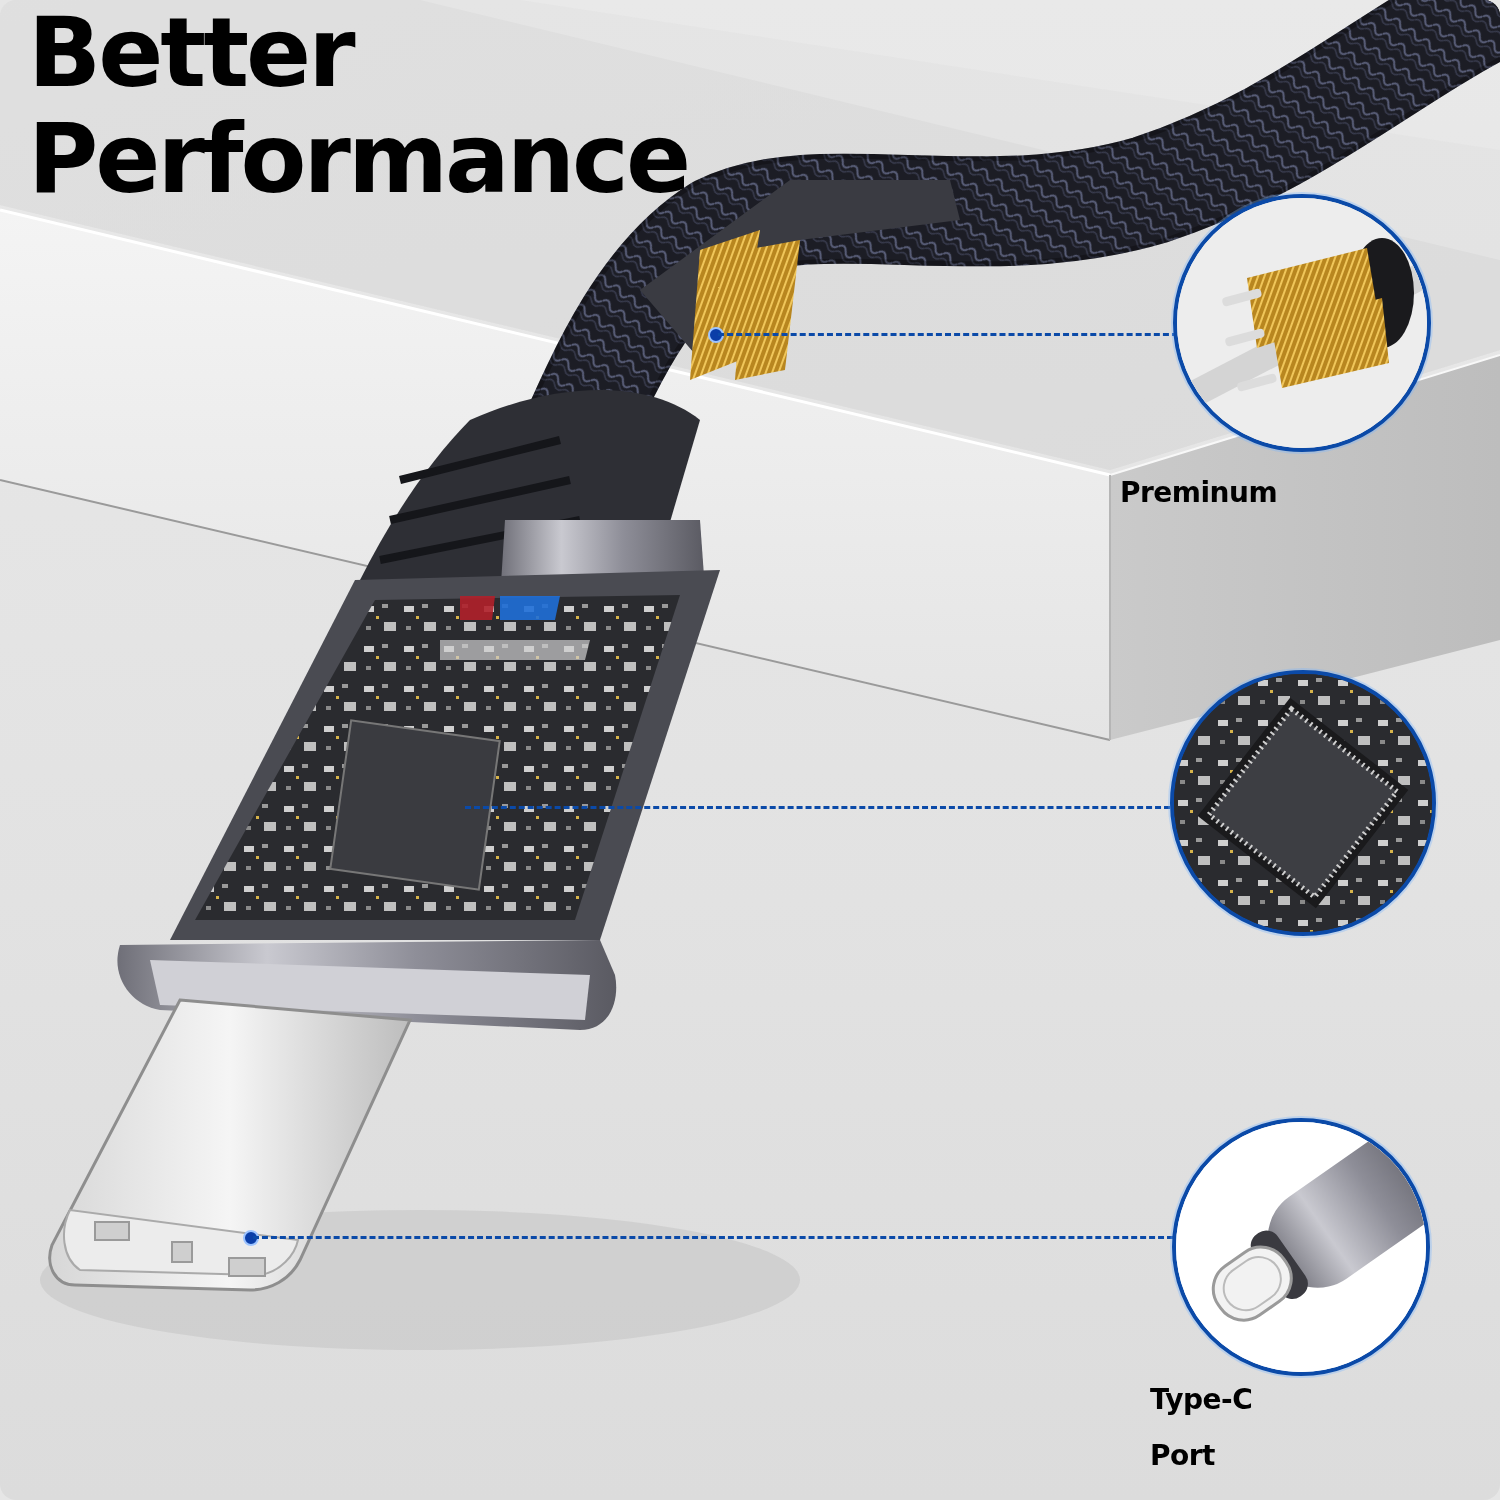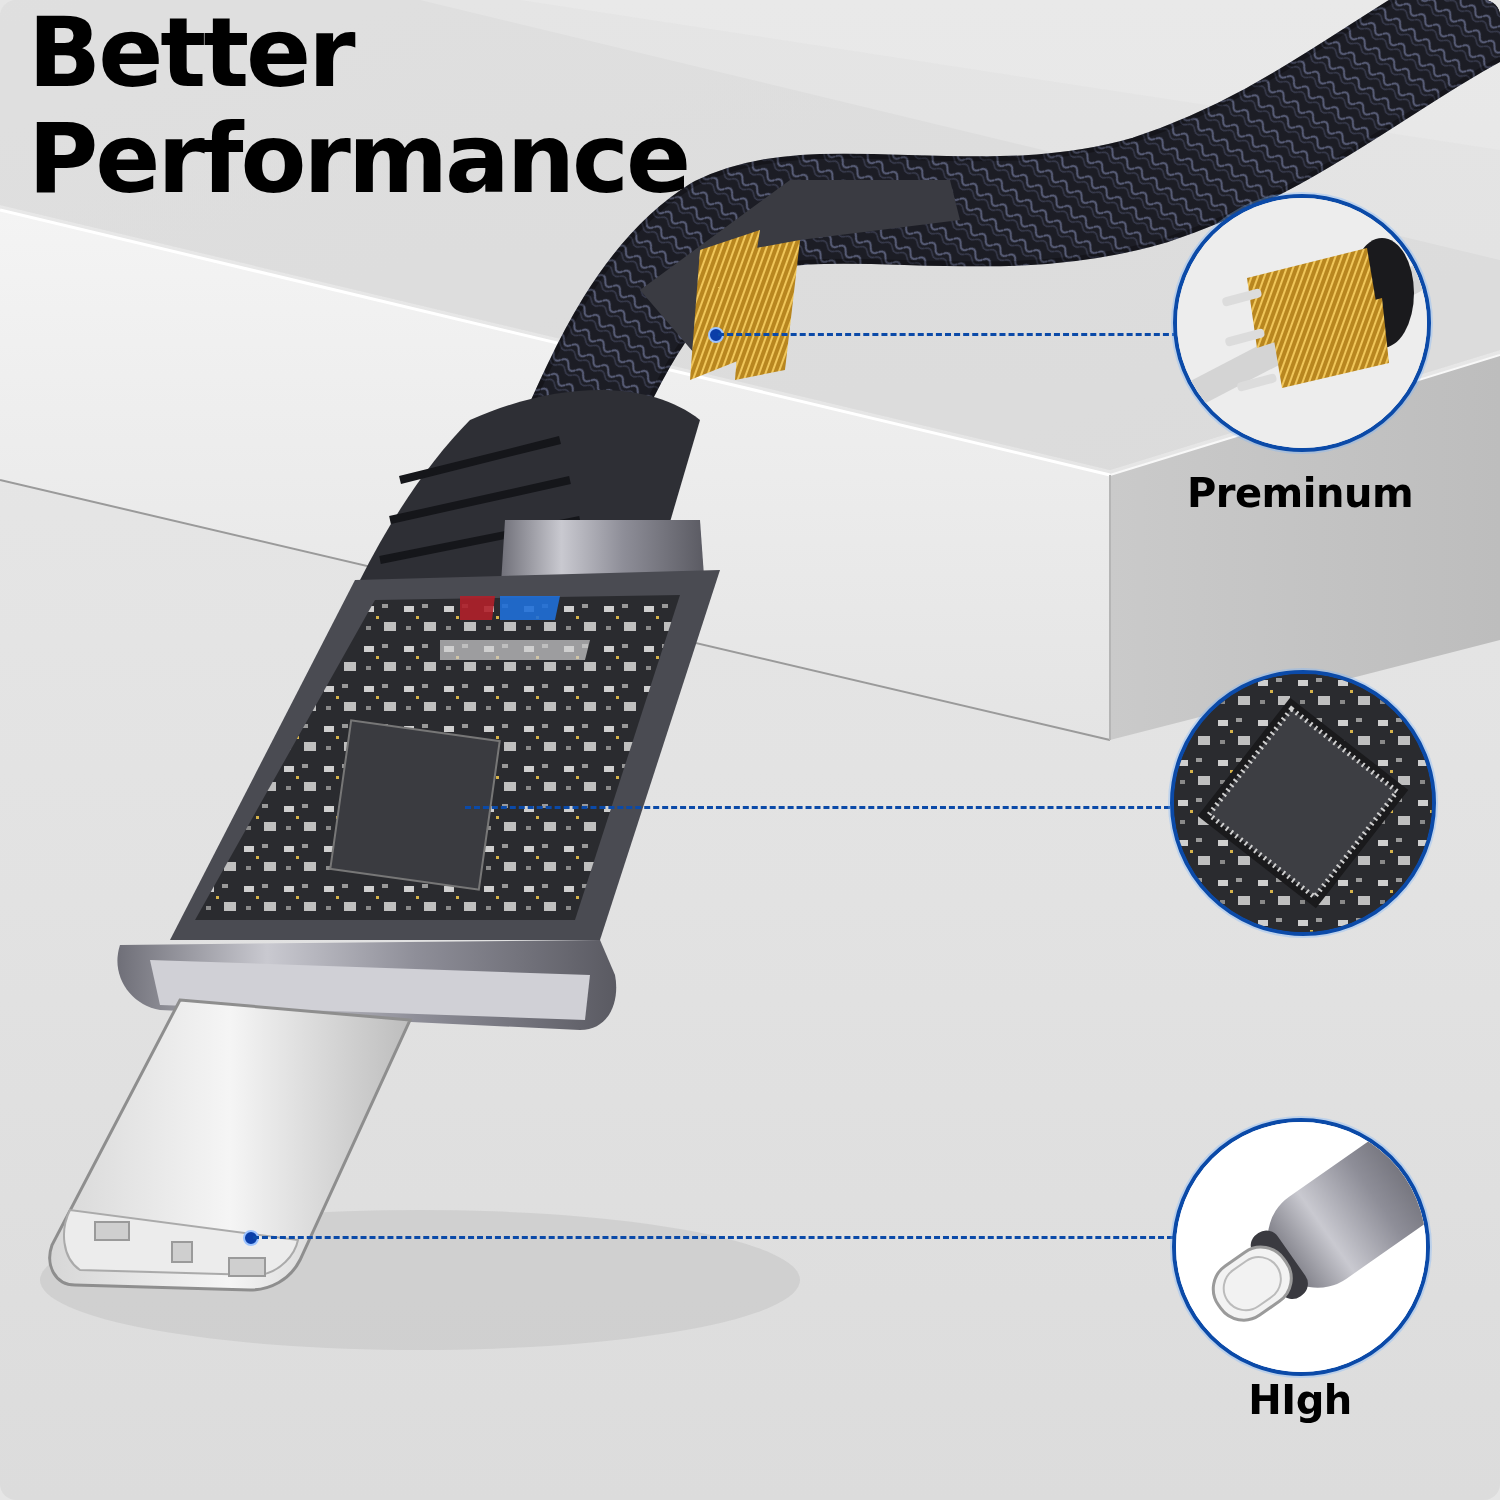--- a/index.html
+++ b/index.html
@@ -9,22 +9,22 @@
 
   
   .scene { position: absolute; inset: 0; }
 
   .headline { position: absolute; left: 28px; top: 0px; margin: 0; font-family: "DejaVu Sans", sans-serif;
     font-weight: 900; font-size: 96px; line-height: 106px; color: #000; letter-spacing: -3px; }
   .headline span { display: block; }
 
   .callout-circle { position: absolute; border-radius: 50%; border: 4px solid #0b4aa8;
     box-shadow: 0 0 0 2px rgba(120,180,255,0.35); overflow: hidden; background: #f2f2f2; }
-  .callout-label { position: absolute; text-align: center; font-family: "DejaVu Sans", sans-serif;
-    font-weight: 900; font-size: 40px; line-height: 56px; color: #000; letter-spacing: -0.5px; }
+  .callout-label { position: absolute; font-family: "DejaVu Sans", sans-serif;
+    font-weight: 900; font-size: 28px; line-height: 56px; color: #000; letter-spacing: -0.5px; }
   .callout-label span { display: block; }
 
   .leader { position: absolute; height: 0; border-top: 3px dashed #0b4aa8; }
   .leader-dot { position: absolute; width: 12px; height: 12px; border-radius: 50%; background: #0b3ea8;
     border: 2px solid #9cc3ff; }
 </style>
 </head>
 <body>
 
 <div class="stage">
@@ -163,16 +163,17 @@
       <rect width="250" height="250" fill="#ffffff"></rect>
       <g transform="rotate(-35 150 110)">
         <rect x="90" y="60" width="200" height="100" rx="50" fill="url(#metal)"></rect>
         <rect x="78" y="72" width="30" height="76" rx="14" fill="#3a3a40"></rect>
         <rect x="20" y="80" width="80" height="60" rx="28" fill="#f2f2f2" stroke="#9a9a9a" stroke-width="3"></rect>
         <rect x="30" y="88" width="60" height="44" rx="22" fill="none" stroke="#bbb" stroke-width="2"></rect>
       </g>
     </svg>
   </div>
   <div class="callout-label" style="left:1150px; top:1372px; width:300px;">
-    <span>HIgh</span>
+    <span>Type-C</span>
+    <span>Port</span>
   </div>
 
 </div>
 
 </body></html>

